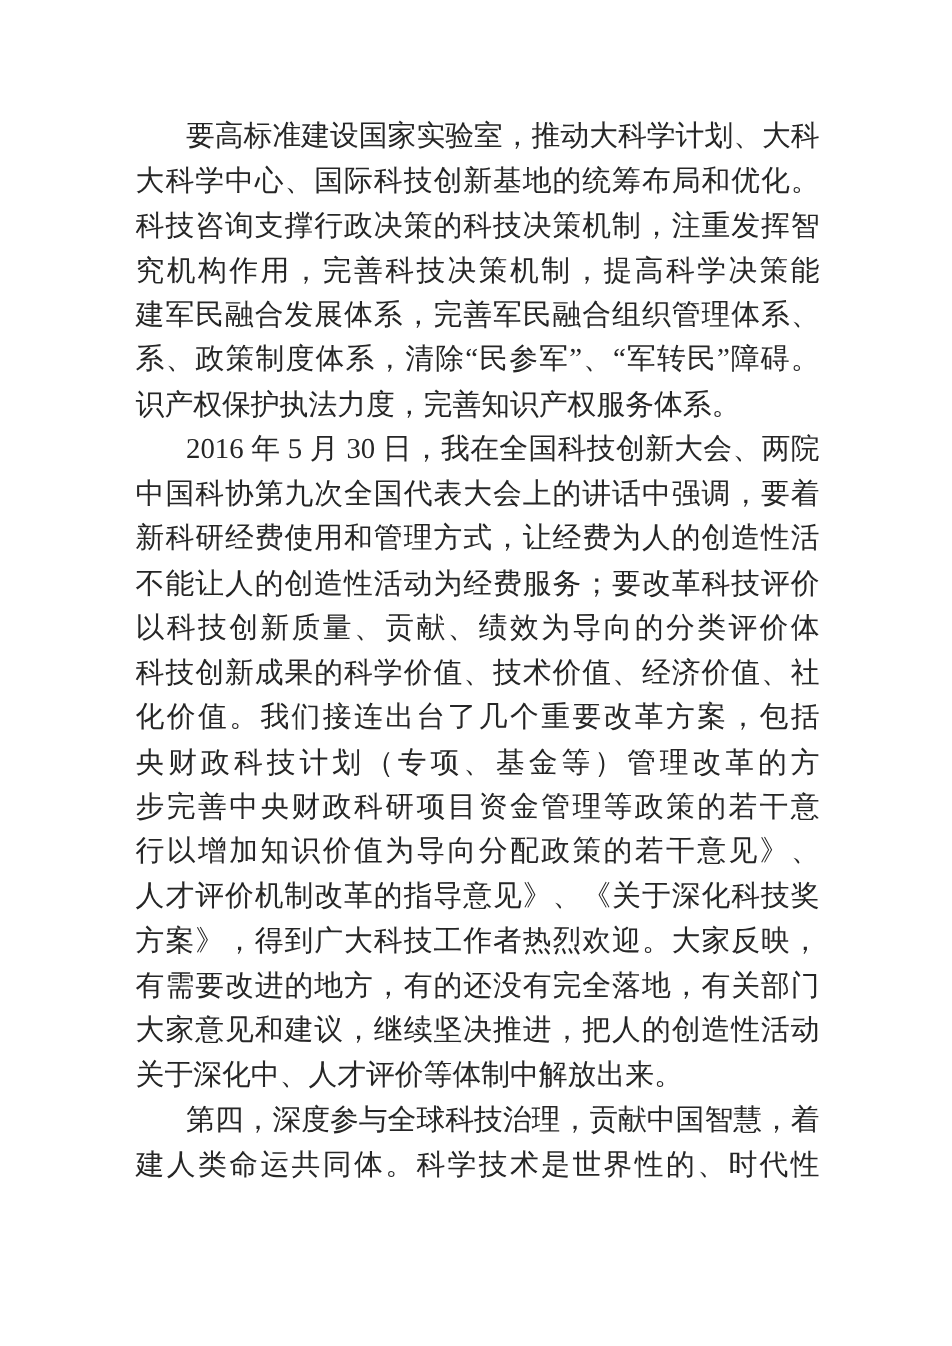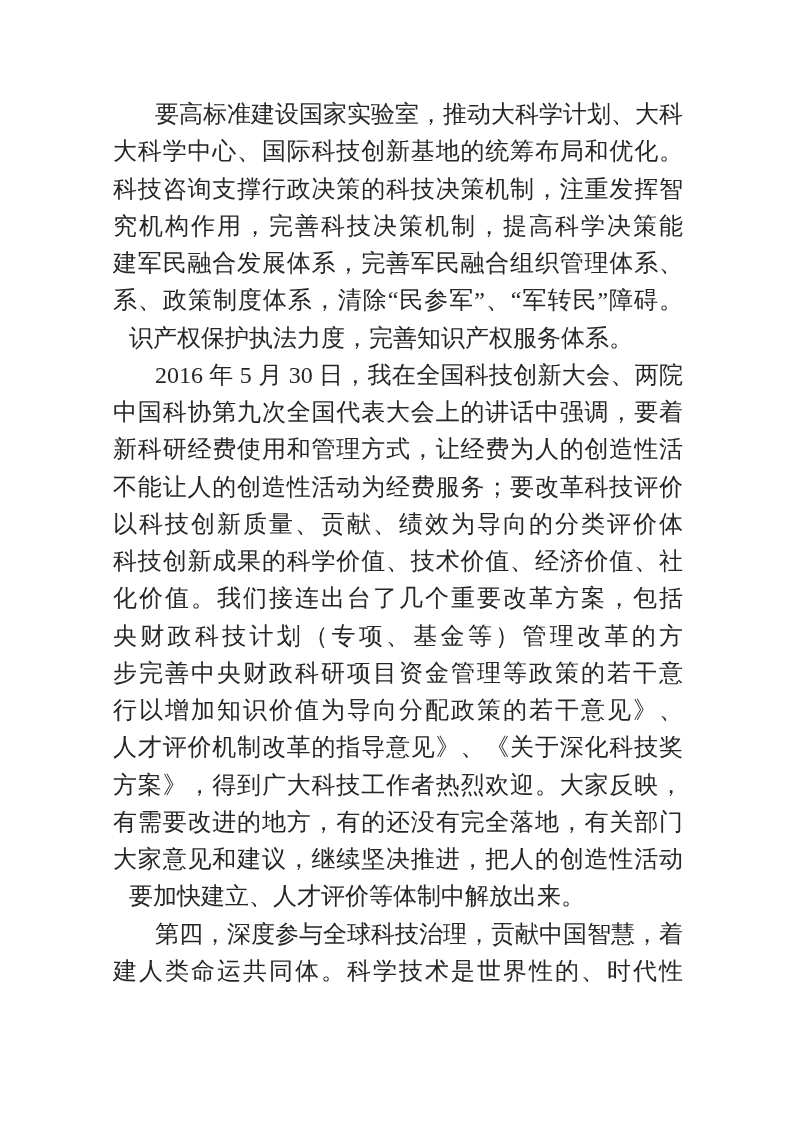--- a/index.html
+++ b/index.html
@@ -33,21 +33,20 @@
     text-align: justify;
     text-align-last: justify;
     height: 37.25px;
     overflow: hidden;
   }
   .line.first {
     text-indent: 42px;
   }
   .line.para-end {
     text-align-last: left;
-    margin-left: 16px;
   }
 </style>
 </head>
 <body>
 
 <div class="page" style="background: rgb(255, 255, 255);">
   <div class="text-block" style="color: rgb(38, 38, 38);">
       <div class="paragraph">
         <div class="line first">要高标准建设国家实验室，推动大科学计划、大科学工程、</div>
         <div class="line">大科学中心、国际科技创新基地的统筹布局和优化。要加快建立</div>
@@ -65,20 +64,20 @@
         <div class="line">以科技创新质量、贡献、绩效为导向的分类评价体系，正确评价</div>
         <div class="line">科技创新成果的科学价值、技术价值、经济价值、社会价值、文</div>
         <div class="line">化价值。我们接连出台了几个重要改革方案，包括《关于深化中</div>
         <div class="line">央财政科技计划（专项、基金等）管理改革的方案》、《关于进一</div>
         <div class="line">步完善中央财政科研项目资金管理等政策的若干意见》、《关于实</div>
         <div class="line">行以增加知识价值为导向分配政策的若干意见》、《关于分类推进</div>
         <div class="line">人才评价机制改革的指导意见》、《关于深化科技奖励制度改革的</div>
         <div class="line">方案》，得到广大科技工作者热烈欢迎。大家反映，这些改革还</div>
         <div class="line">有需要改进的地方，有的还没有完全落地，有关部门要认真听取</div>
         <div class="line">大家意见和建议，继续坚决推进，把人的创造性活动从不合理的</div>
-        <div class="line para-end">要加快建立、人才评价等体制中解放出来。</div>
+        <div class="line para-end">关于深化中、人才评价等体制中解放出来。</div>
       </div>
       <div class="paragraph">
         <div class="line first">第四，深度参与全球科技治理，贡献中国智慧，着力推动构</div>
         <div class="line">建人类命运共同体。科学技术是世界性的、时代性的，发展科学</div>
       </div>
     </div>
 </div>
 
 </body></html>

